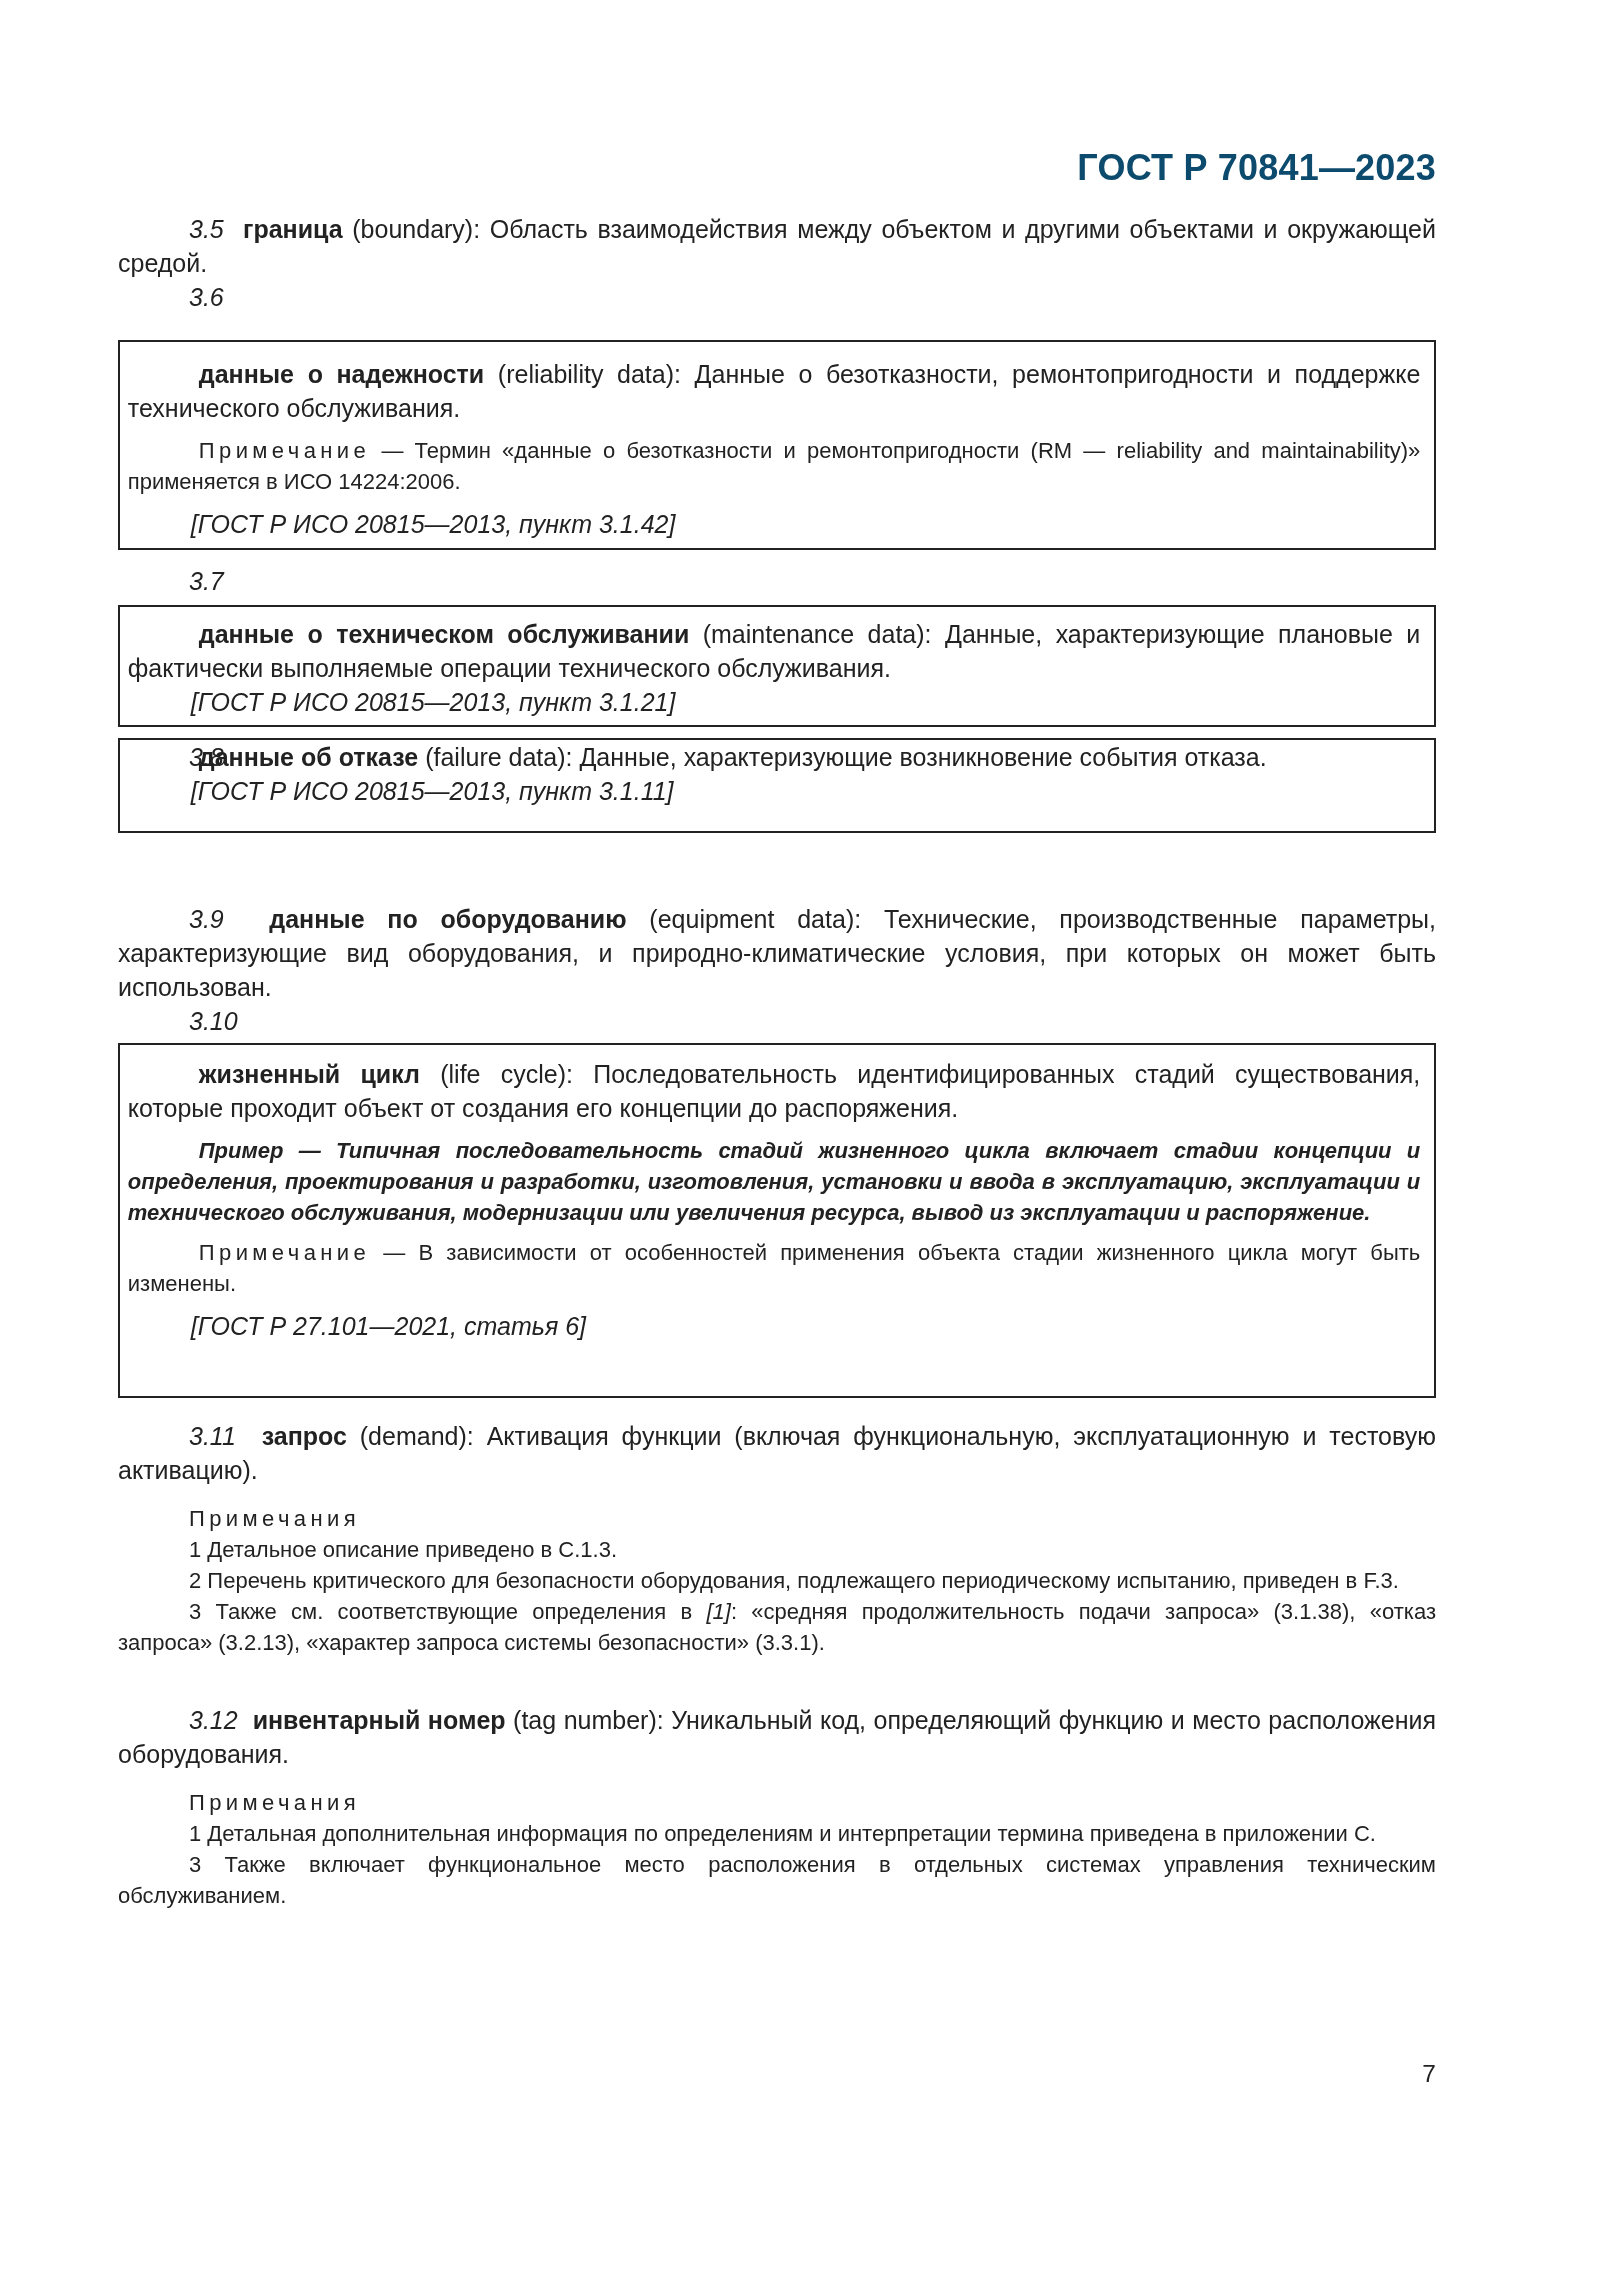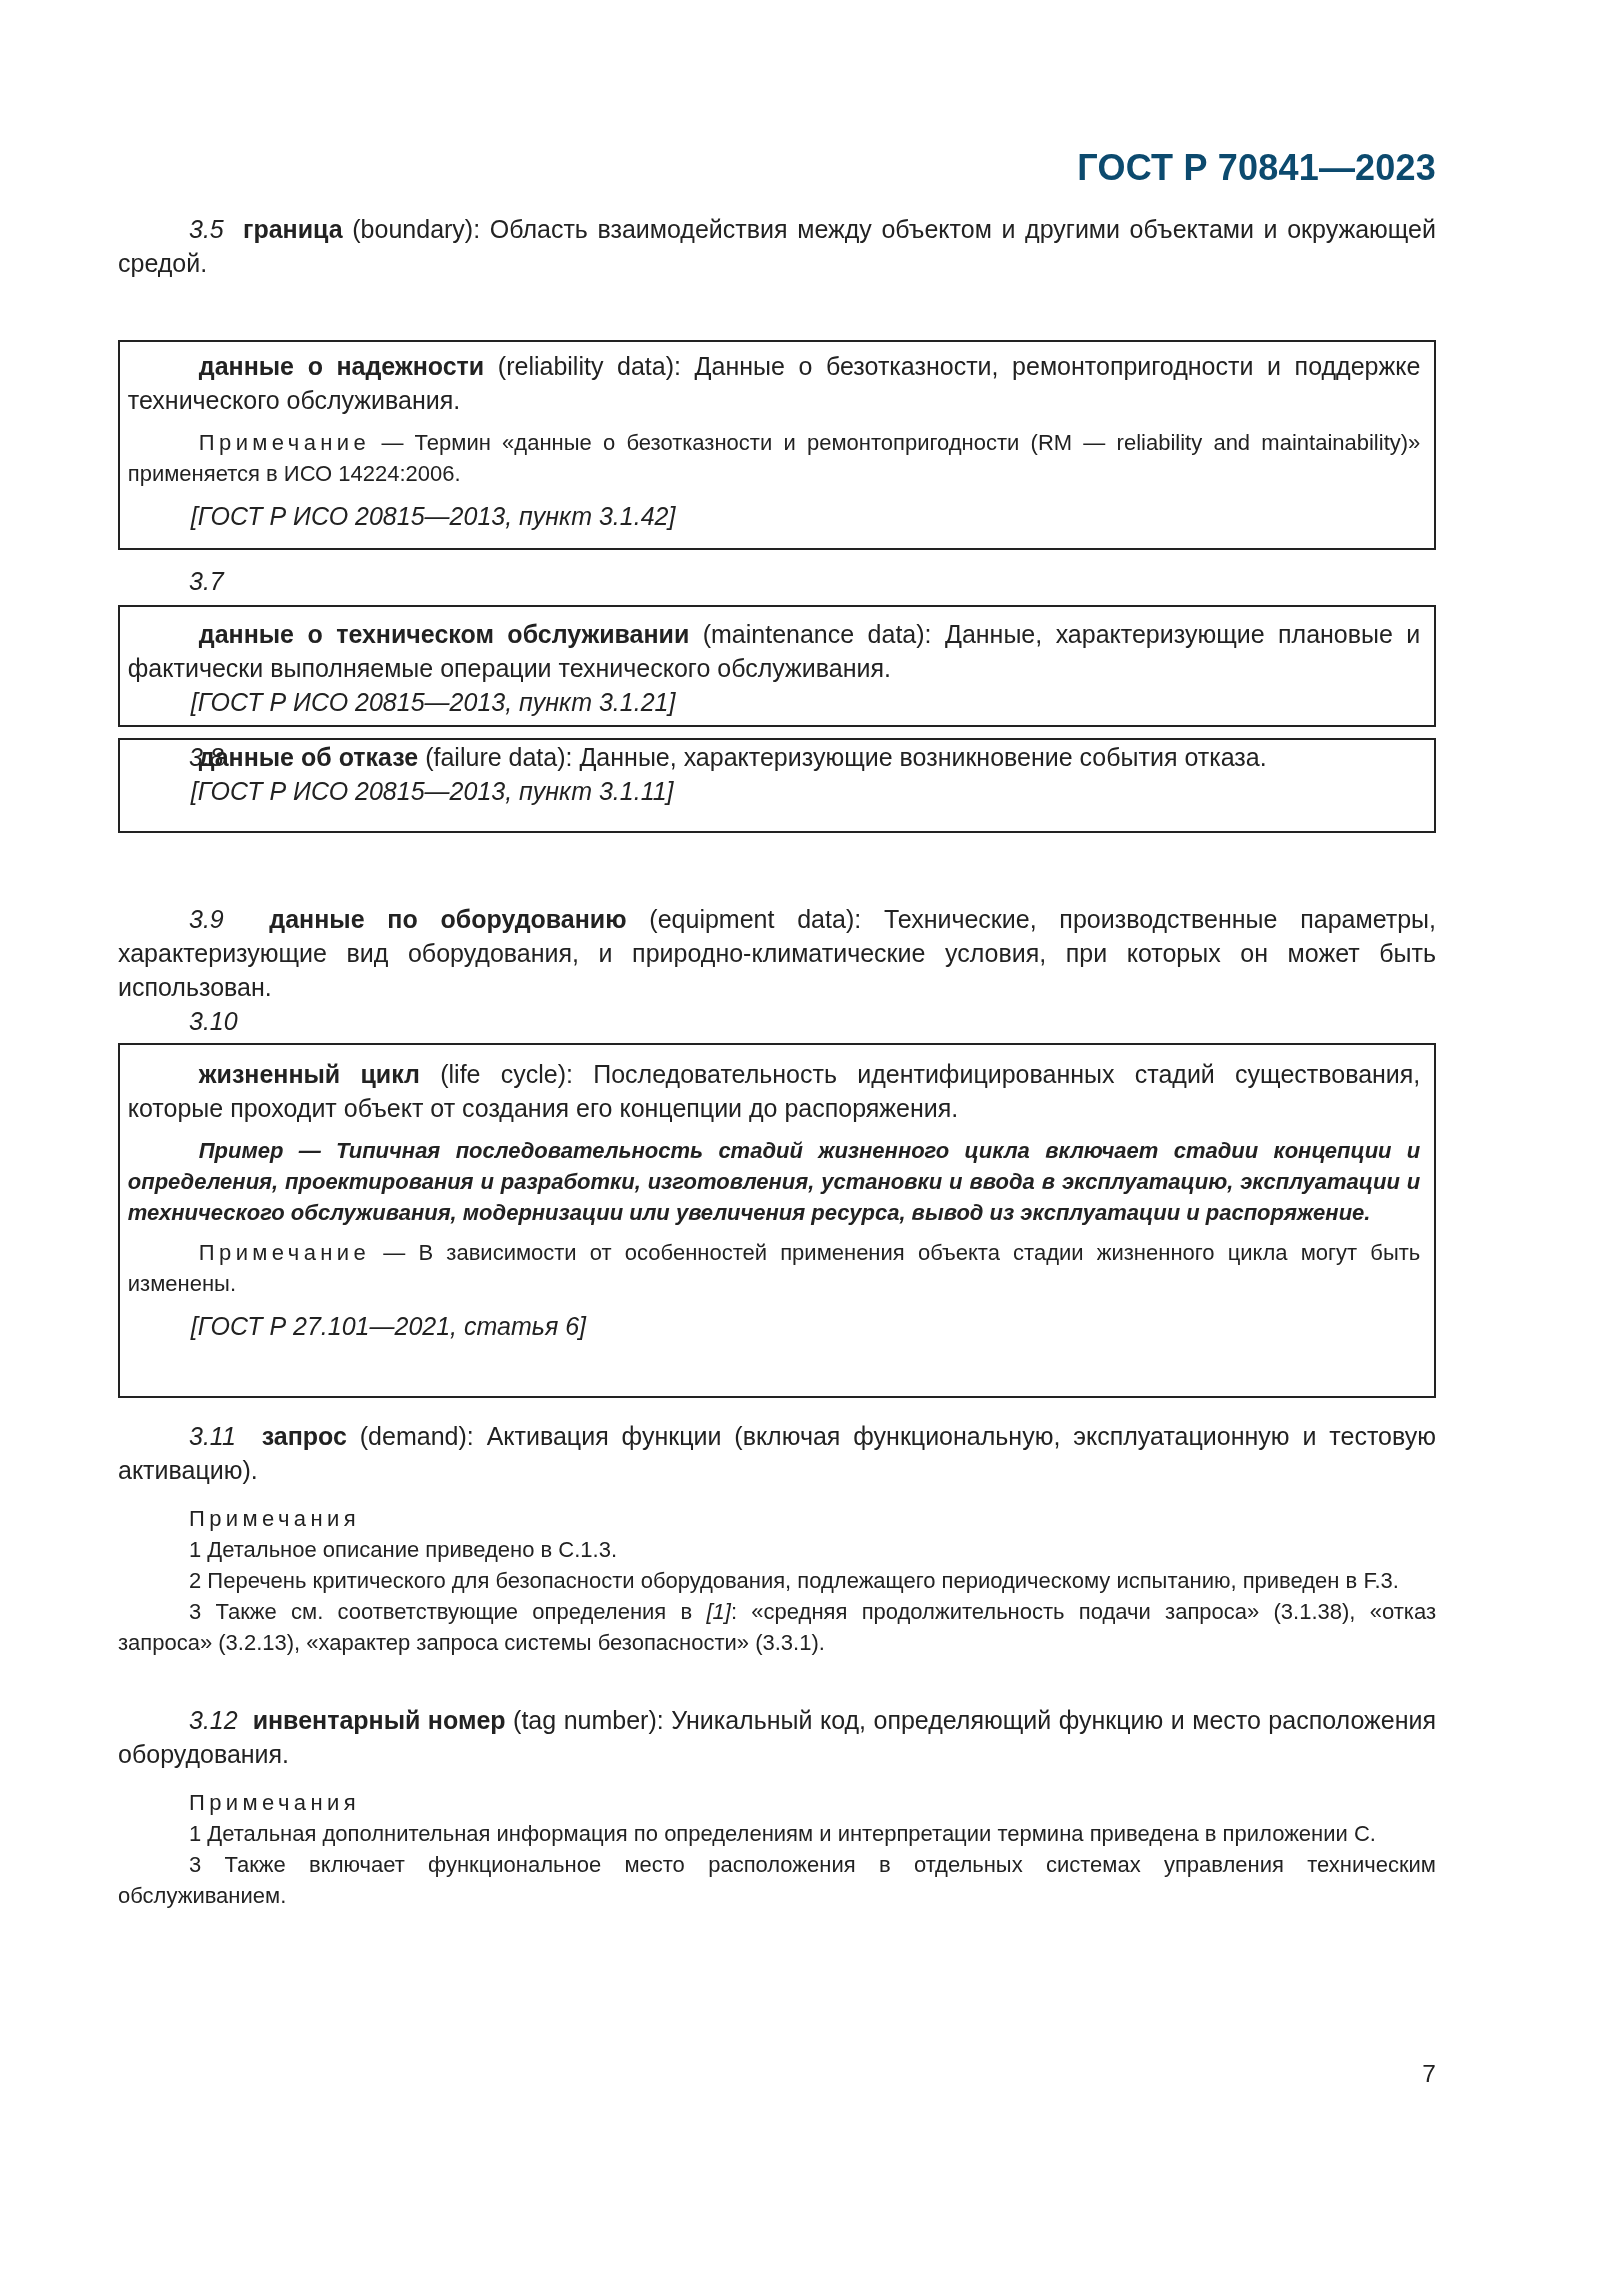--- a/index.html
+++ b/index.html
@@ -27,23 +27,24 @@
 
 <div class="page">
 
   <div class="header">ГОСТ Р 70841—2023</div>
 
   <div class="block" style="top:212px;">
     <p class="p indent">
       <span class="num">3.5</span>&nbsp;
       <span class="term">граница</span><span> (boundary): Область взаимодействия между объектом и другими объектами и окружающей средой.</span>
     </p>
+    <p class="num-only">3.6</p>
   </div>
 
-  <div class="block box" style="top:340px; height:210px; padding-top:7px;">
+  <div class="block box" style="top:340px; height:210px; padding-top:15px;">
     <p class="p indent">
       <span class="term">данные о надежности</span><span> (reliability data): Данные о безотказности, ремонтопригодности и поддержке технического обслуживания.</span>
     </p>
     <div class="gap-s"></div>
     <p class="note indent"><span class="spaced">Примечание</span><span> — Термин «данные о безотказности и ремонтопригодности (RM — reliability and maintainability)» применяется в ИСО 14224:2006.</span></p>
     <div class="gap-s"></div>
     <p class="src">[ГОСТ Р ИСО 20815—2013, пункт 3.1.42]</p>
   </div>
 
   <div class="block" style="top:564px;">

